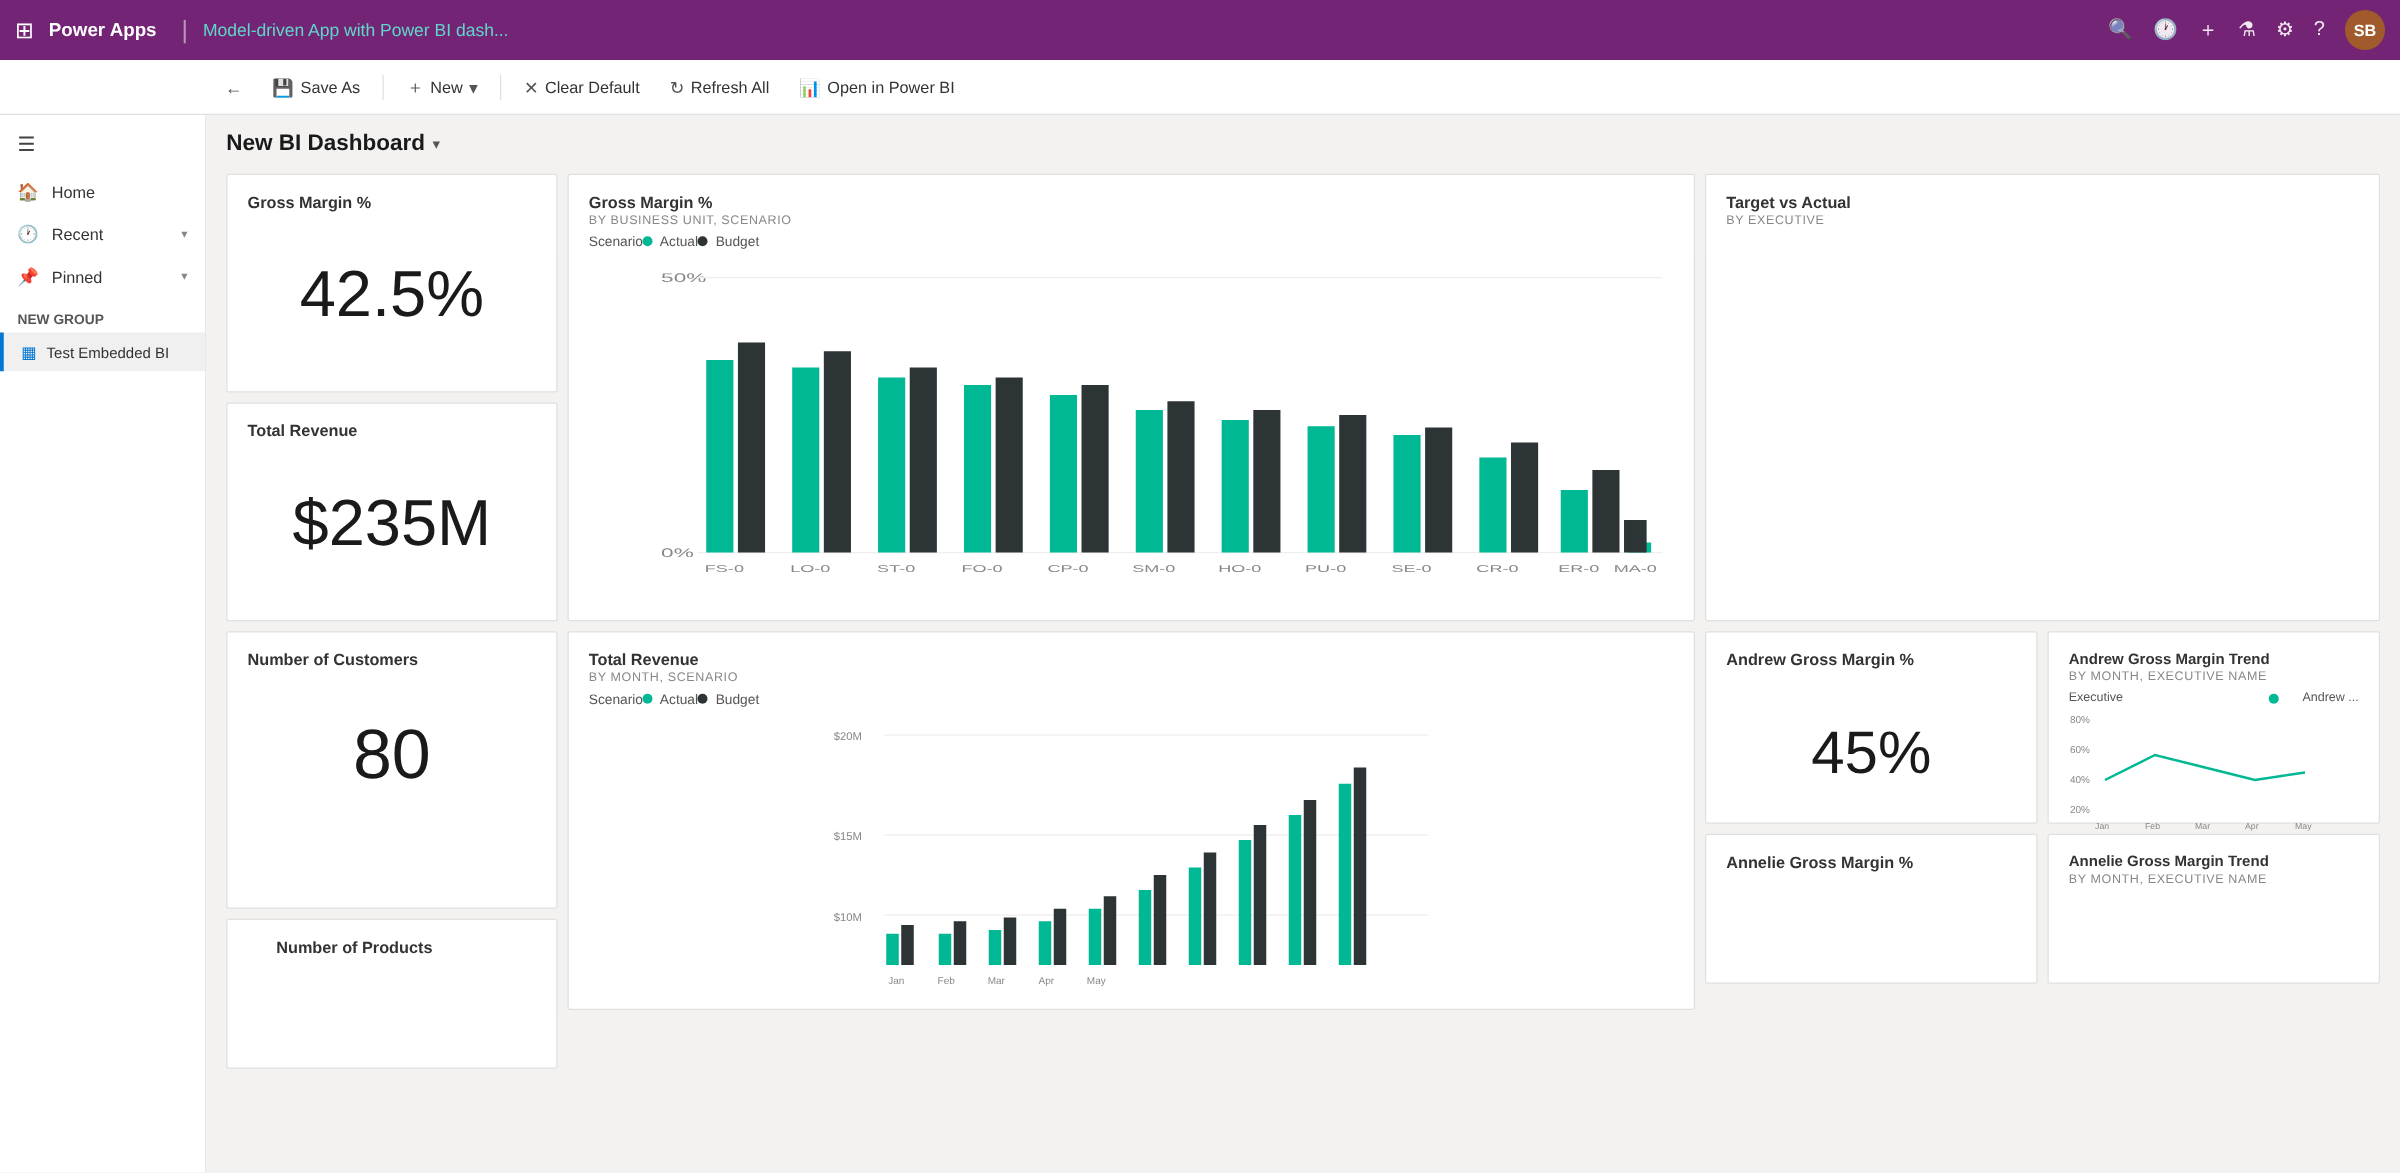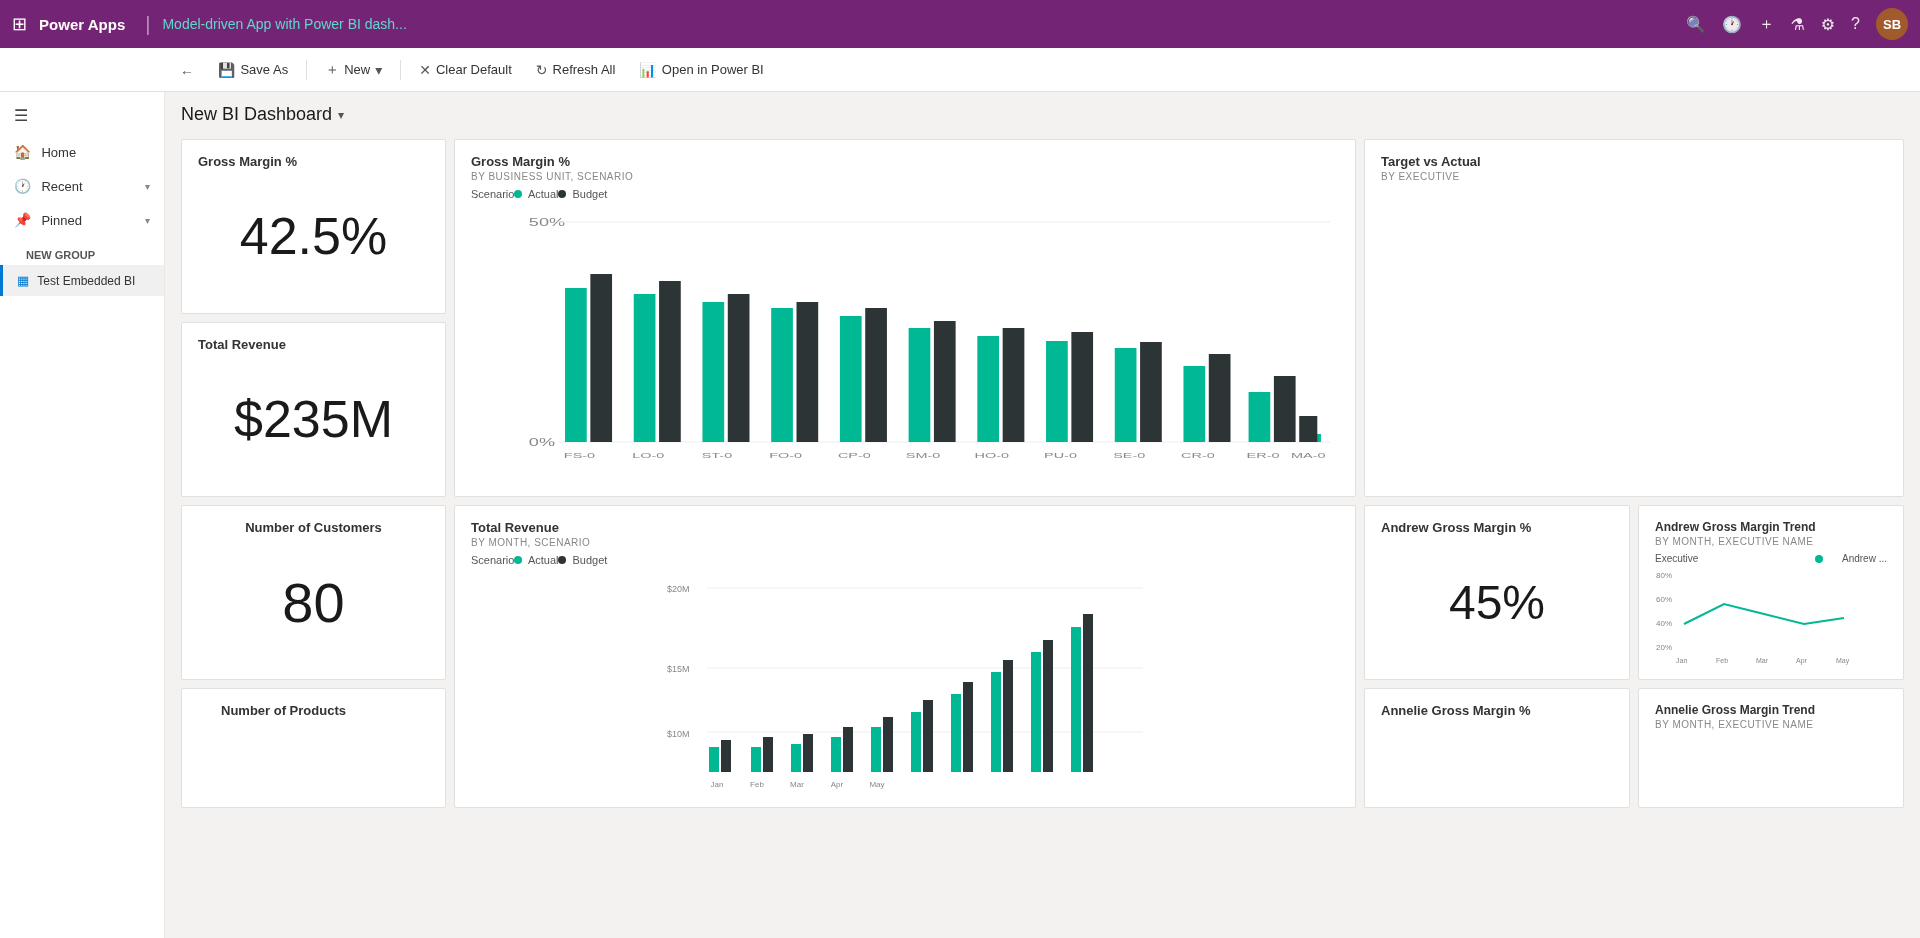--- a/index.html
+++ b/index.html
@@ -64,21 +64,21 @@
       font-size: 16px;
       color: #444;
     }
     .sidebar-item {
       display: flex; align-items: center; gap: 10px;
       padding: 9px 14px; cursor: pointer; font-size: 13px; color: #333;
     }
     .sidebar-item .s-icon { font-size: 14px; color: #555; }
     .sidebar-item .s-chevron { margin-left: auto; font-size: 10px; color: #888; }
     .sidebar-group-label {
-      padding: 12px 26px 4px;
+      padding: 12px 14px 4px;
       font-size: 11px; font-weight: 600; color: #555; text-transform: uppercase;
     }
     .sidebar-nav-item {
       display: flex; align-items: center; gap: 8px;
       padding: 8px 10px 8px 14px; cursor: pointer; font-size: 13px; color: #333;
       border-left: 3px solid transparent;
     }
     .sidebar-nav-item.active {
       border-left: 3px solid #0078d4;
       background: #f0f0f0;
@@ -90,21 +90,21 @@
       flex: 1;
       overflow-y: auto;
       padding: 12px 16px;
       background: #f3f2f1;
     }
     .page-header {
       display: flex; align-items: center; gap: 6px;
       margin-bottom: 14px;
     }
     .page-header-title {
-      font-size: 18px; font-weight: 400; color: #1a1a1a;
+      font-size: 18px; font-weight: 700; color: #1a1a1a;
     }
     .page-header-chevron { font-size: 12px; color: #555; cursor: pointer; }
 
     .card {
       background: white;
       border: 1px solid #e0e0e0;
       border-radius: 2px;
       padding: 14px 16px;
       position: relative;
     }
@@ -322,21 +322,21 @@
 
         <div class="card" style="width:540px;height:358px;flex-shrink:0;">
           <div class="card-title">Target vs Actual</div>
           <div class="card-subtitle">BY EXECUTIVE</div>
         </div>
       </div>
 
       <div class="dashboard-row">
 
         <div class="col-left">
-          <div class="card" style="height:175px;text-align:center;">
+          <div class="card" style="height:222px;">
             <div class="card-title">Number of Customers</div>
             <div class="card-big-value" style="font-size:56px;height:130px;">80</div>
           </div>
           <div class="card" style="height:120px;padding-left:39px;">
             <div class="card-title">Number of Products</div>
           </div>
         </div>
 
         <div class="card col-mid" style="height:303px;">
           <div class="card-title">Total Revenue</div>
@@ -402,21 +402,21 @@
               <rect x="378" y="68" width="10" height="132" fill="#2d3436"></rect>
             </g>
             <g>
               <rect x="406" y="55" width="10" height="145" fill="#00b894"></rect>
               <rect x="418" y="42" width="10" height="158" fill="#2d3436"></rect>
             </g>
           </svg>
         </div>
 
         <div style="width:540px;flex-shrink:0;display:flex;flex-direction:column;gap:8px;">
-          <div style="display:flex;gap:8px;height:175px;">
+          <div style="display:flex;gap:8px;height:154px;">
             <div class="card card-half">
               <div class="card-title">Andrew Gross Margin %</div>
               <div class="card-big-value" style="font-size:48px;height:130px;">45%</div>
             </div>
             <div class="card card-half">
               <div class="card-title" style="font-size:12px;">Andrew Gross Margin Trend</div>
               <div class="card-subtitle">BY MONTH, EXECUTIVE NAME</div>
               <div style="display:flex;justify-content:space-between;font-size:10px;color:#555;gap:6px;margin-bottom:2px;">
                 <span>Executive</span>
                 <span style="display:flex;align-items:center;gap:16px;">

